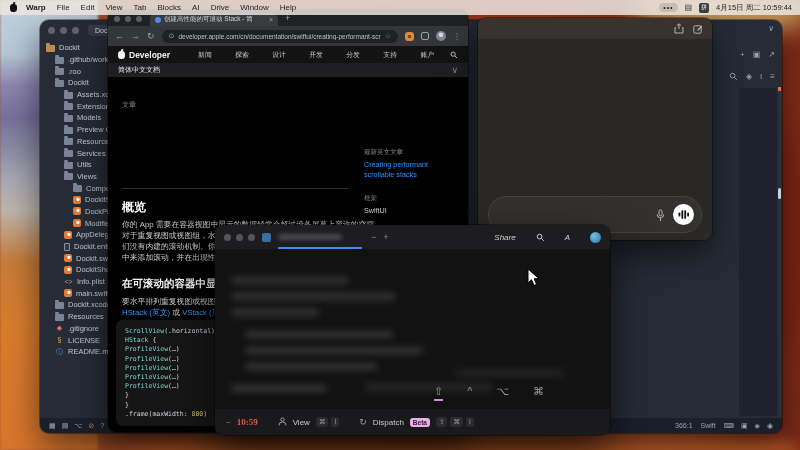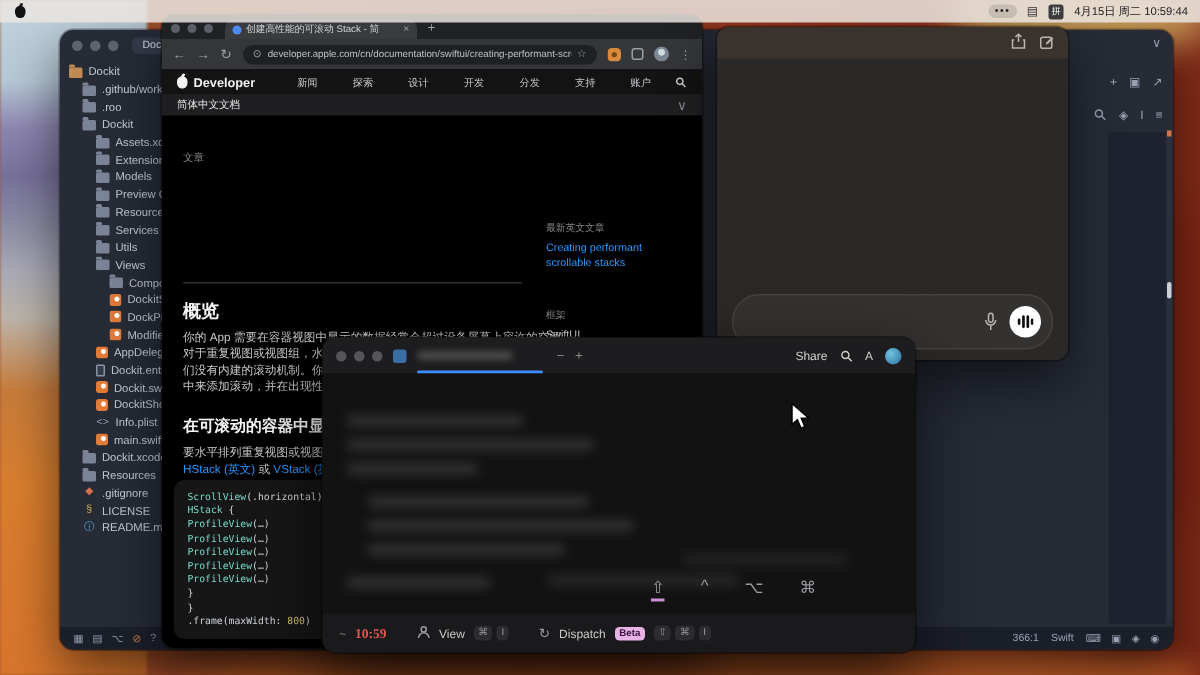--- a/index.html
+++ b/index.html
@@ -92,42 +92,42 @@
   .ov-line{white-space:nowrap;overflow:hidden;}
   .doc-h3{position:absolute;left:14px;top:199px;font-size:10.5px;font-weight:700;color:#f5f5f7;}
   .doc-p2{position:absolute;left:14px;top:218px;width:252px;font-size:7.8px;line-height:11px;color:#c9c9ce;}
   .doc-link{color:#2997ff;}
   .doc-code{position:absolute;left:8px;top:242px;width:240px;height:106px;background:#161617;border-radius:7px;
     padding:7px 9px;box-sizing:border-box;font-family:"DejaVu Sans Mono",monospace;font-size:6.5px;line-height:9.2px;color:#d0d5da;overflow:hidden;}
   .tok-t{color:#78d9c6;}
   .tok-n{color:#d9c668;}
   .doc-aside{position:absolute;left:256px;top:70px;width:92px;font-size:7.2px;}
   .as-label{color:#86868b;font-size:6.5px;margin-bottom:3px;}
-  .as-link{color:#2997ff;line-height:10px;margin-bottom:26px;}
+  .as-link{color:#2997ff;line-height:10px;margin-bottom:14px;}
   .as-fw{color:#d6d6d6;margin-top:2px;}
   .as-hr{border-top:1px solid #2f2f33;margin-top:16px;width:92px;}
   
   #gpt{left:478px;top:18px;width:234px;height:222px;background:#2b2927;z-index:3;border-radius:8px;}
   #gpt-top{position:absolute;left:0;top:0;right:0;height:21px;background:#3a332d;border-radius:8px 8px 0 0;
     display:flex;align-items:center;justify-content:flex-end;gap:9px;padding:0 9px;color:#b8b4ae;}
   #gpt-input{position:absolute;left:10px;right:10px;bottom:7px;height:35px;background:#343230;border:1px solid #46433f;border-radius:18px;}
   #gpt-mic{position:absolute;right:36px;top:11px;color:#b8b4ae;}
   #gpt-voice{position:absolute;right:7px;top:7px;width:21px;height:21px;border-radius:50%;background:#fff;display:grid;place-items:center;}
   
   #front{left:215px;top:225px;width:395px;height:210px;background:#151515;z-index:4;
     box-shadow:0 18px 44px rgba(0,0,0,.65),0 0 0 1px rgba(0,0,0,.4);}
   #f-title{position:absolute;left:0;top:0;right:0;height:24px;background:#1d1d1f;border-radius:8px 8px 0 0;
     display:flex;align-items:center;padding:0 9px;gap:7px;color:#c9c9c9;font-size:8px;}
   #f-title .dot{background:#55555a;}
   #f-doc-ic{width:9px;height:9px;border-radius:2px;background:#3a6ea5;flex:none;}
   #f-tab{position:relative;width:86px;height:100%;display:flex;align-items:center;}
   .tab-blur{width:64px;height:6px;background:#4a4a4c;border-radius:3px;filter:blur(2px);}
   #f-tab::after{content:"";position:absolute;left:0;bottom:0;width:84px;height:2px;background:#3d8bff;border-radius:1px;}
   .f-zoom{color:#8a8a8a;font-size:9px;}
-  #f-right{margin-left:auto;display:flex;align-items:center;gap:8px;color:#d0d0d0;}
+  #f-right{margin-left:auto;display:flex;align-items:center;gap:20px;color:#d0d0d0;font-style:italic;}
   #f-av{width:11px;height:11px;border-radius:50%;background:radial-gradient(circle at 35% 35%,#6fc3e0,#2e6f9e);}
   #f-body{position:absolute;left:0;top:24px;right:0;bottom:26px;overflow:hidden;background:#121212;}
   .bb{position:absolute;background:#3b3b3b;border-radius:4px;filter:blur(3.5px);opacity:.85;}
   #f-keycast{position:absolute;left:219px;top:160px;display:flex;gap:24px;color:#9a9aa0;font-size:11px;}
   #f-keycast .on{border-bottom:2px solid #cf8fd6;padding-bottom:1px;}
   #f-status{position:absolute;left:0;right:0;bottom:0;height:26px;background:#1a1a1c;border-radius:0 0 8px 8px;
     display:flex;align-items:center;padding:0 11px;gap:6px;font-size:8px;color:#c9c9c9;}
   #f-time{font-family:Liberation Serif, serif;font-size:9px;font-weight:700;color:#e2574e;}
   .key{background:#2c2c2f;border-radius:3px;padding:1px 3px;font-size:6.5px;color:#9a9aa2;line-height:8px;}
   .f-ic{color:#9a9aa2;font-size:9px;}
@@ -505,20 +505,33 @@
 
     <span class="key">⇧</span>
         <span class="key">⌘</span>
         <span class="key">I</span>
       </span>
   </div>
 </div>
 
 <div id="menubar">
   <span class="apple"></span>
+  <div class="mb-items">
+
+  <span class="mb-item">Warp</span>
+      <span class="mb-item">File</span>
+      <span class="mb-item">Edit</span>
+      <span class="mb-item">View</span>
+      <span class="mb-item">Tab</span>
+      <span class="mb-item">Blocks</span>
+      <span class="mb-item">AI</span>
+      <span class="mb-item">Drive</span>
+      <span class="mb-item">Window</span>
+      <span class="mb-item">Help</span>
+    </div>
   <div id="mb-right">
     <span class="mb-pill">•••</span>
     <span class="mb-ic">▤</span>
     <span class="mb-ime">拼</span>
     <span id="mb-date">4月15日 周二 10:59:44</span>
   </div>
 </div>
 
 <div id="cursor">
   <svg width="14" height="20" viewBox="0 0 14 20">

